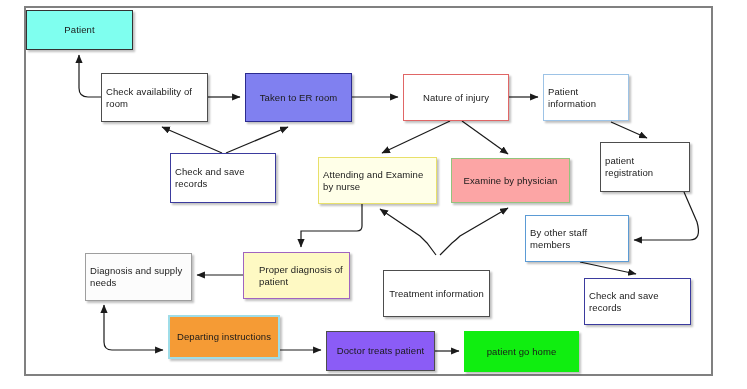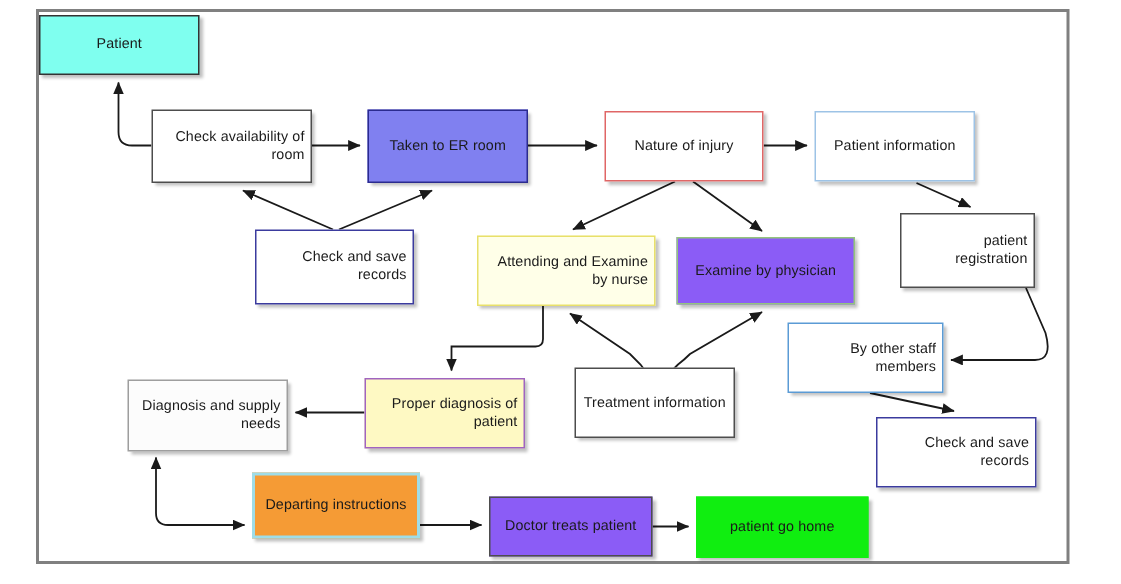--- a/index.html
+++ b/index.html
@@ -36,21 +36,21 @@
     width: 747px;
     height: 389px;
     pointer-events: none;
   }
   .node {
     position: absolute;
     box-sizing: border-box;
     display: flex;
     align-items: center;
     justify-content: center;
-    text-align: right;
+    text-align: left;
     font-size: 9.5px;
     line-height: 12px;
     color: #1a1a1a;
     padding: 2px 4px;
     background: #ffffff;
     border: 1px solid #7a7a7a;
     box-shadow: 2px 2px 2px rgba(0,0,0,0.25);
     letter-spacing: 0.1px;
   }
   .node span { display: block; }
@@ -118,53 +118,53 @@
   </div>
 
   <div class="node" style="left:245px; top:73px; width:107px; height:49px; background:#8080F0; border:1px solid #2b2b8f;">
     <span>Taken to ER room</span>
   </div>
 
   <div class="node" style="left:403px; top:74px; width:106px; height:47px; background:#FFFFFF; border:1px solid #E06666;">
     <span>Nature of injury</span>
   </div>
 
-  <div class="node" style="left:543px; top:74px; width:107px; height:47px; background:#FFFFFF; border:1px solid #9DC3E6;">
+  <div class="node" style="left:543px; top:74px; width:86px; height:47px; background:#FFFFFF; border:1px solid #9DC3E6;">
     <span>Patient information</span>
   </div>
 
   <div class="node" style="left:170px; top:153px; width:106px; height:50px; background:#FFFFFF; border:1px solid #3B3B9E;">
     <span>Check and save records</span>
   </div>
 
   <div class="node" style="left:318px; top:157px; width:119px; height:47px; background:#FFFFE8; border:1px solid #E8E06A;">
     <span>Attending and Examine by nurse</span>
   </div>
 
-  <div class="node" style="left:451px; top:158px; width:119px; height:45px; background:#8b5cf6; border:1px solid #93C47D;">
+  <div class="node" style="left:451px; top:158px; width:119px; height:45px; background:#fca5a5; border:1px solid #93C47D;">
     <span>Examine by physician</span>
   </div>
 
   <div class="node" style="left:600px; top:142px; width:90px; height:50px; background:#FFFFFF; border:1px solid #4d4d4d;">
     <span>patient registration</span>
   </div>
 
   <div class="node" style="left:525px; top:215px; width:104px; height:47px; background:#FFFFFF; border:1px solid #5B9BD5;">
     <span>By other staff members</span>
   </div>
 
   <div class="node" style="left:85px; top:253px; width:107px; height:48px; background:#FCFCFC; border:1px solid #9e9e9e;">
     <span>Diagnosis and supply needs</span>
   </div>
 
   <div class="node" style="left:243px; top:252px; width:107px; height:47px; background:#fef9c3; border:1px solid #A064C0;padding-left:15px;">
     <span>Proper diagnosis of patient</span>
   </div>
 
-  <div class="node" style="left:383px; top:245px; width:107px; height:47px; background:#FFFFFF; border:1px solid #4d4d4d;">
+  <div class="node" style="left:383px; top:270px; width:107px; height:47px; background:#FFFFFF; border:1px solid #4d4d4d;">
     <span>Treatment information</span>
   </div>
 
   <div class="node" style="left:584px; top:278px; width:107px; height:47px; background:#FFFFFF; border:1px solid #3B3B9E;">
     <span>Check and save records</span>
   </div>
 
   <div class="node" style="left:168px; top:315px; width:112px; height:44px; background:#F59B35; border:2px solid #9FDDE8;">
     <span>Departing instructions</span>
   </div>

